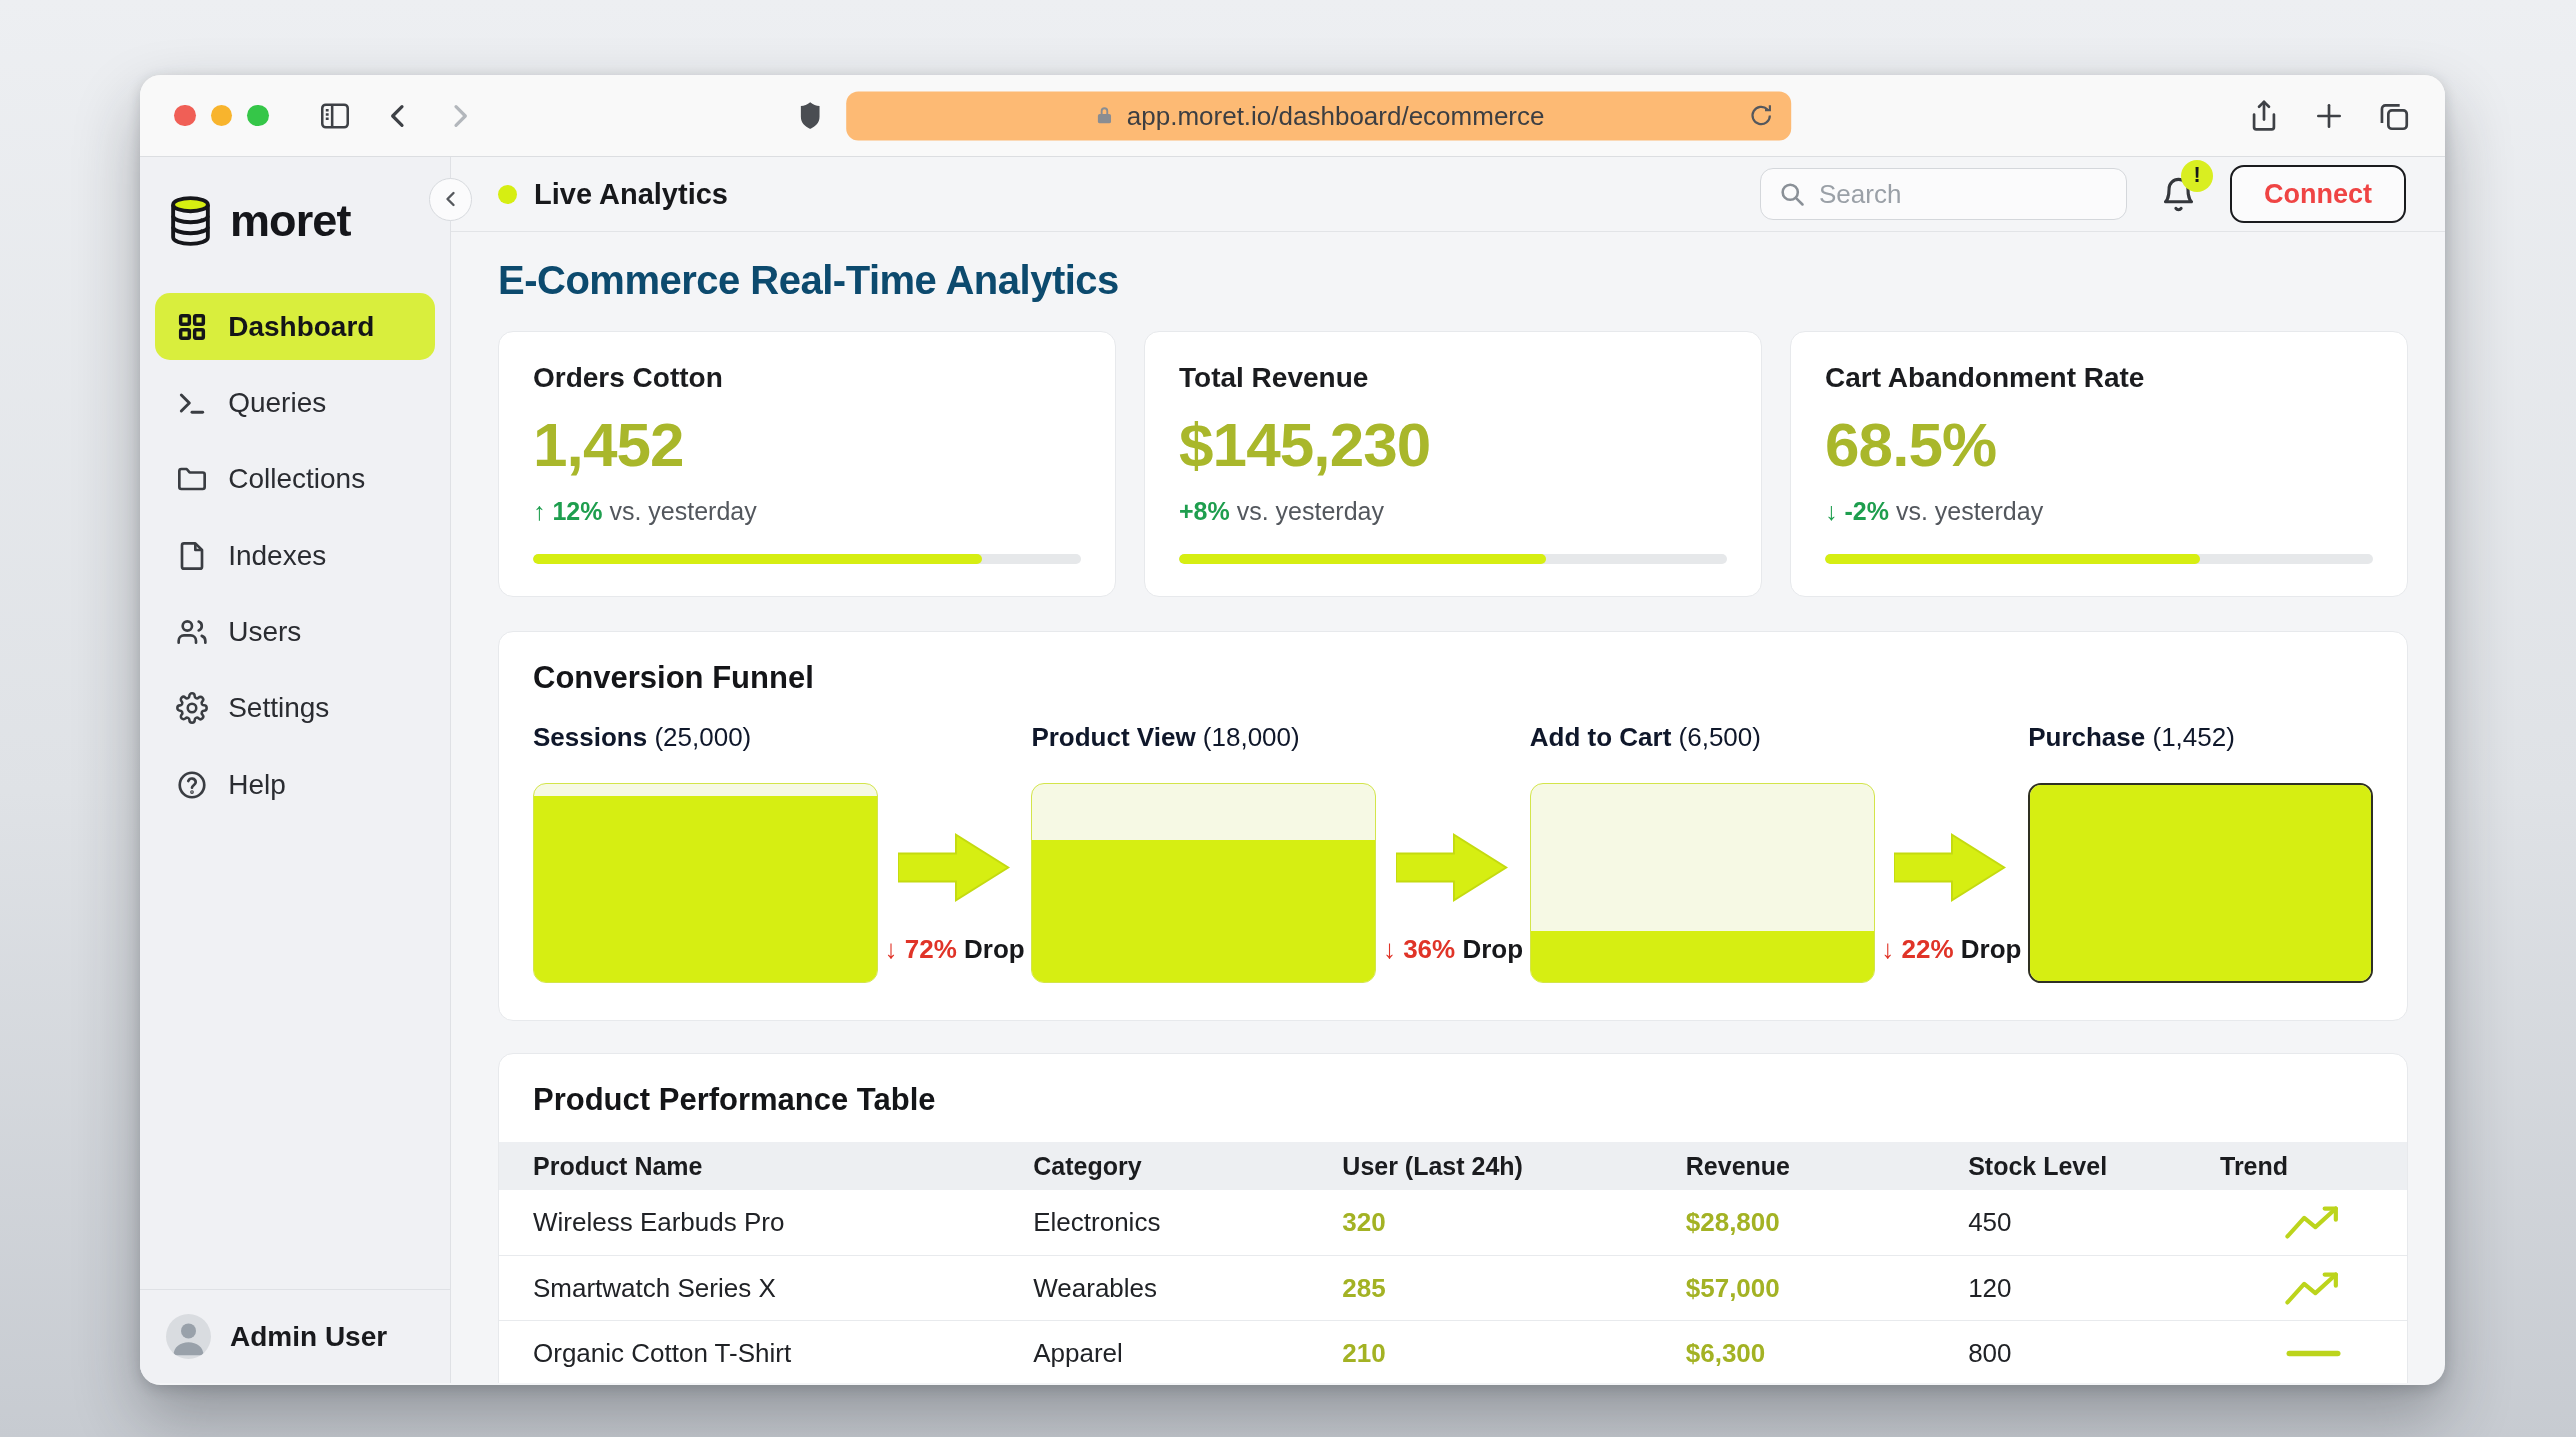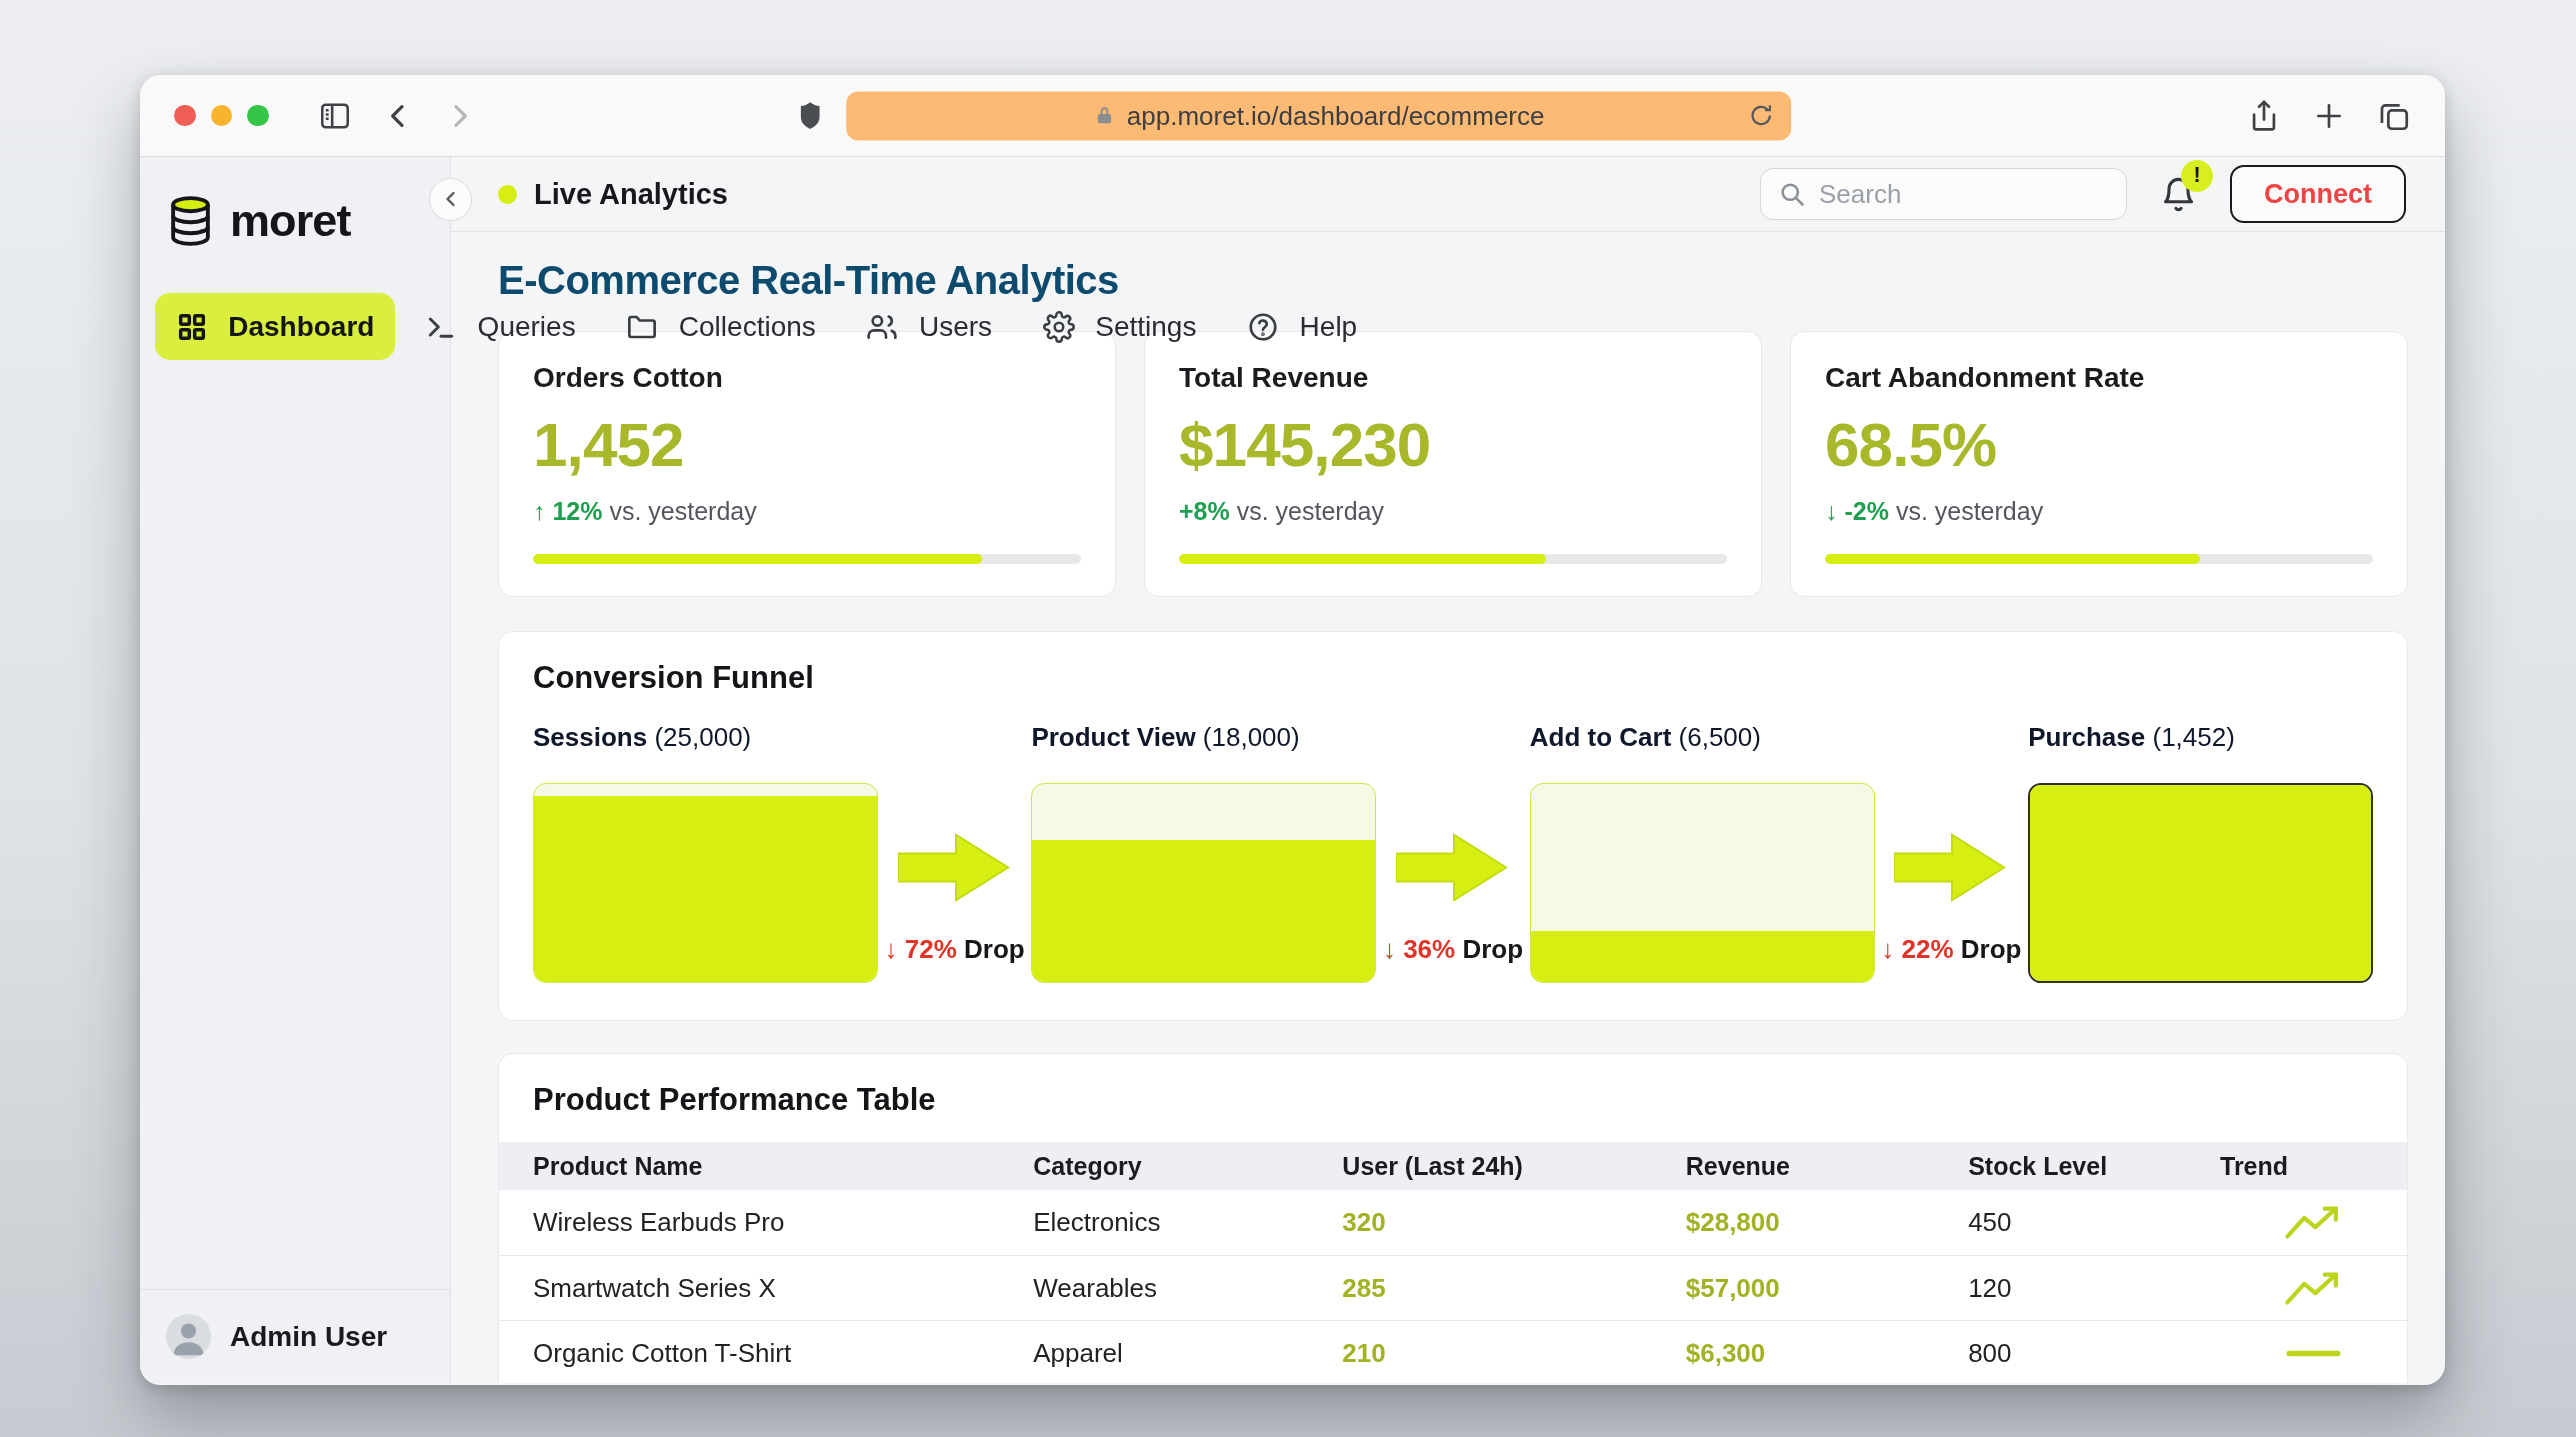--- a/index.html
+++ b/index.html
@@ -38,21 +38,21 @@
   .tb-right { margin-left:auto; display:flex; align-items:center; gap:32px; color:#3e4146; }
 
   
   .app { display:flex; height:1226px; position:relative; }
   .sidebar {
     width:311px; background:#f0f1f4; border-right:0.9px solid #dfe1e5;
     display:flex; flex-direction:column; position:relative;
   }
   .logo-row { display:flex; align-items:center; gap:15px; padding:37px 26px 28px 26px; }
   .logo-text { font-size:45px; font-weight:800; letter-spacing:-0.9px; color:#15161a; }
-  .nav { padding:17px 15px; display:flex; flex-direction:row; gap:9.4px; }
+  .nav { padding:17px 15px; display:flex; flex-direction:column; gap:9.4px; }
   .nav-item {
     display:flex; align-items:center; gap:20.6px; height:67px; padding:0 20.6px;
     border-radius:15px; font-size:28px; color:#2a2c31; font-weight:500; cursor:default;
   }
   .nav-item .ic { color:#3a3d42; }
   .nav-item.active { background:#d9ee3d; font-weight:700; color:#141518; }
   .nav-item.active .ic { color:#141518; }
   .side-footer {
     margin-top:auto; border-top:0.9px solid #dfe1e5; padding:24px 26px;
     display:flex; align-items:center; gap:19px;
@@ -261,20 +261,29 @@
         <div class="nav-item">
           <span class="ic">
             <svg width="32" height="32" viewBox="0 0 24 24" fill="none" stroke="currentColor" stroke-width="2" stroke-linejoin="round">
                 <path d="M20 19.5H4a1.5 1.5 0 0 1-1.5-1.5V6A1.5 1.5 0 0 1 4 4.5h4l2.2 2.6H20A1.5 1.5 0 0 1 21.5 8.6V18a1.5 1.5 0 0 1-1.5 1.5z"></path>
               </svg>
           </span>
           <span>Collections</span>
         </div>
         <div class="nav-item">
           <span class="ic">
+            <svg width="32" height="32" viewBox="0 0 24 24" fill="none" stroke="currentColor" stroke-width="2" stroke-linejoin="round">
+                <path d="M14.5 2.5H6A1.5 1.5 0 0 0 4.5 4v16A1.5 1.5 0 0 0 6 21.5h12a1.5 1.5 0 0 0 1.5-1.5V7.5z"></path>
+                <polyline points="14.5 2.5 14.5 7.5 19.5 7.5"></polyline>
+              </svg>
+          </span>
+          <span>Indexes</span>
+        </div>
+        <div class="nav-item">
+          <span class="ic">
             <svg width="32" height="32" viewBox="0 0 24 24" fill="none" stroke="currentColor" stroke-width="2" stroke-linecap="round" stroke-linejoin="round">
                 <path d="M15 20v-1.5a4 4 0 0 0-4-4H6a4 4 0 0 0-4 4V20"></path>
                 <circle cx="8.5" cy="7.5" r="3.5"></circle>
                 <path d="M17 4.2a3.5 3.5 0 0 1 0 6.6"></path>
                 <path d="M22 20v-1.3a4 4 0 0 0-2.7-3.8"></path>
               </svg>
           </span>
           <span>Users</span>
         </div>
         <div class="nav-item">

